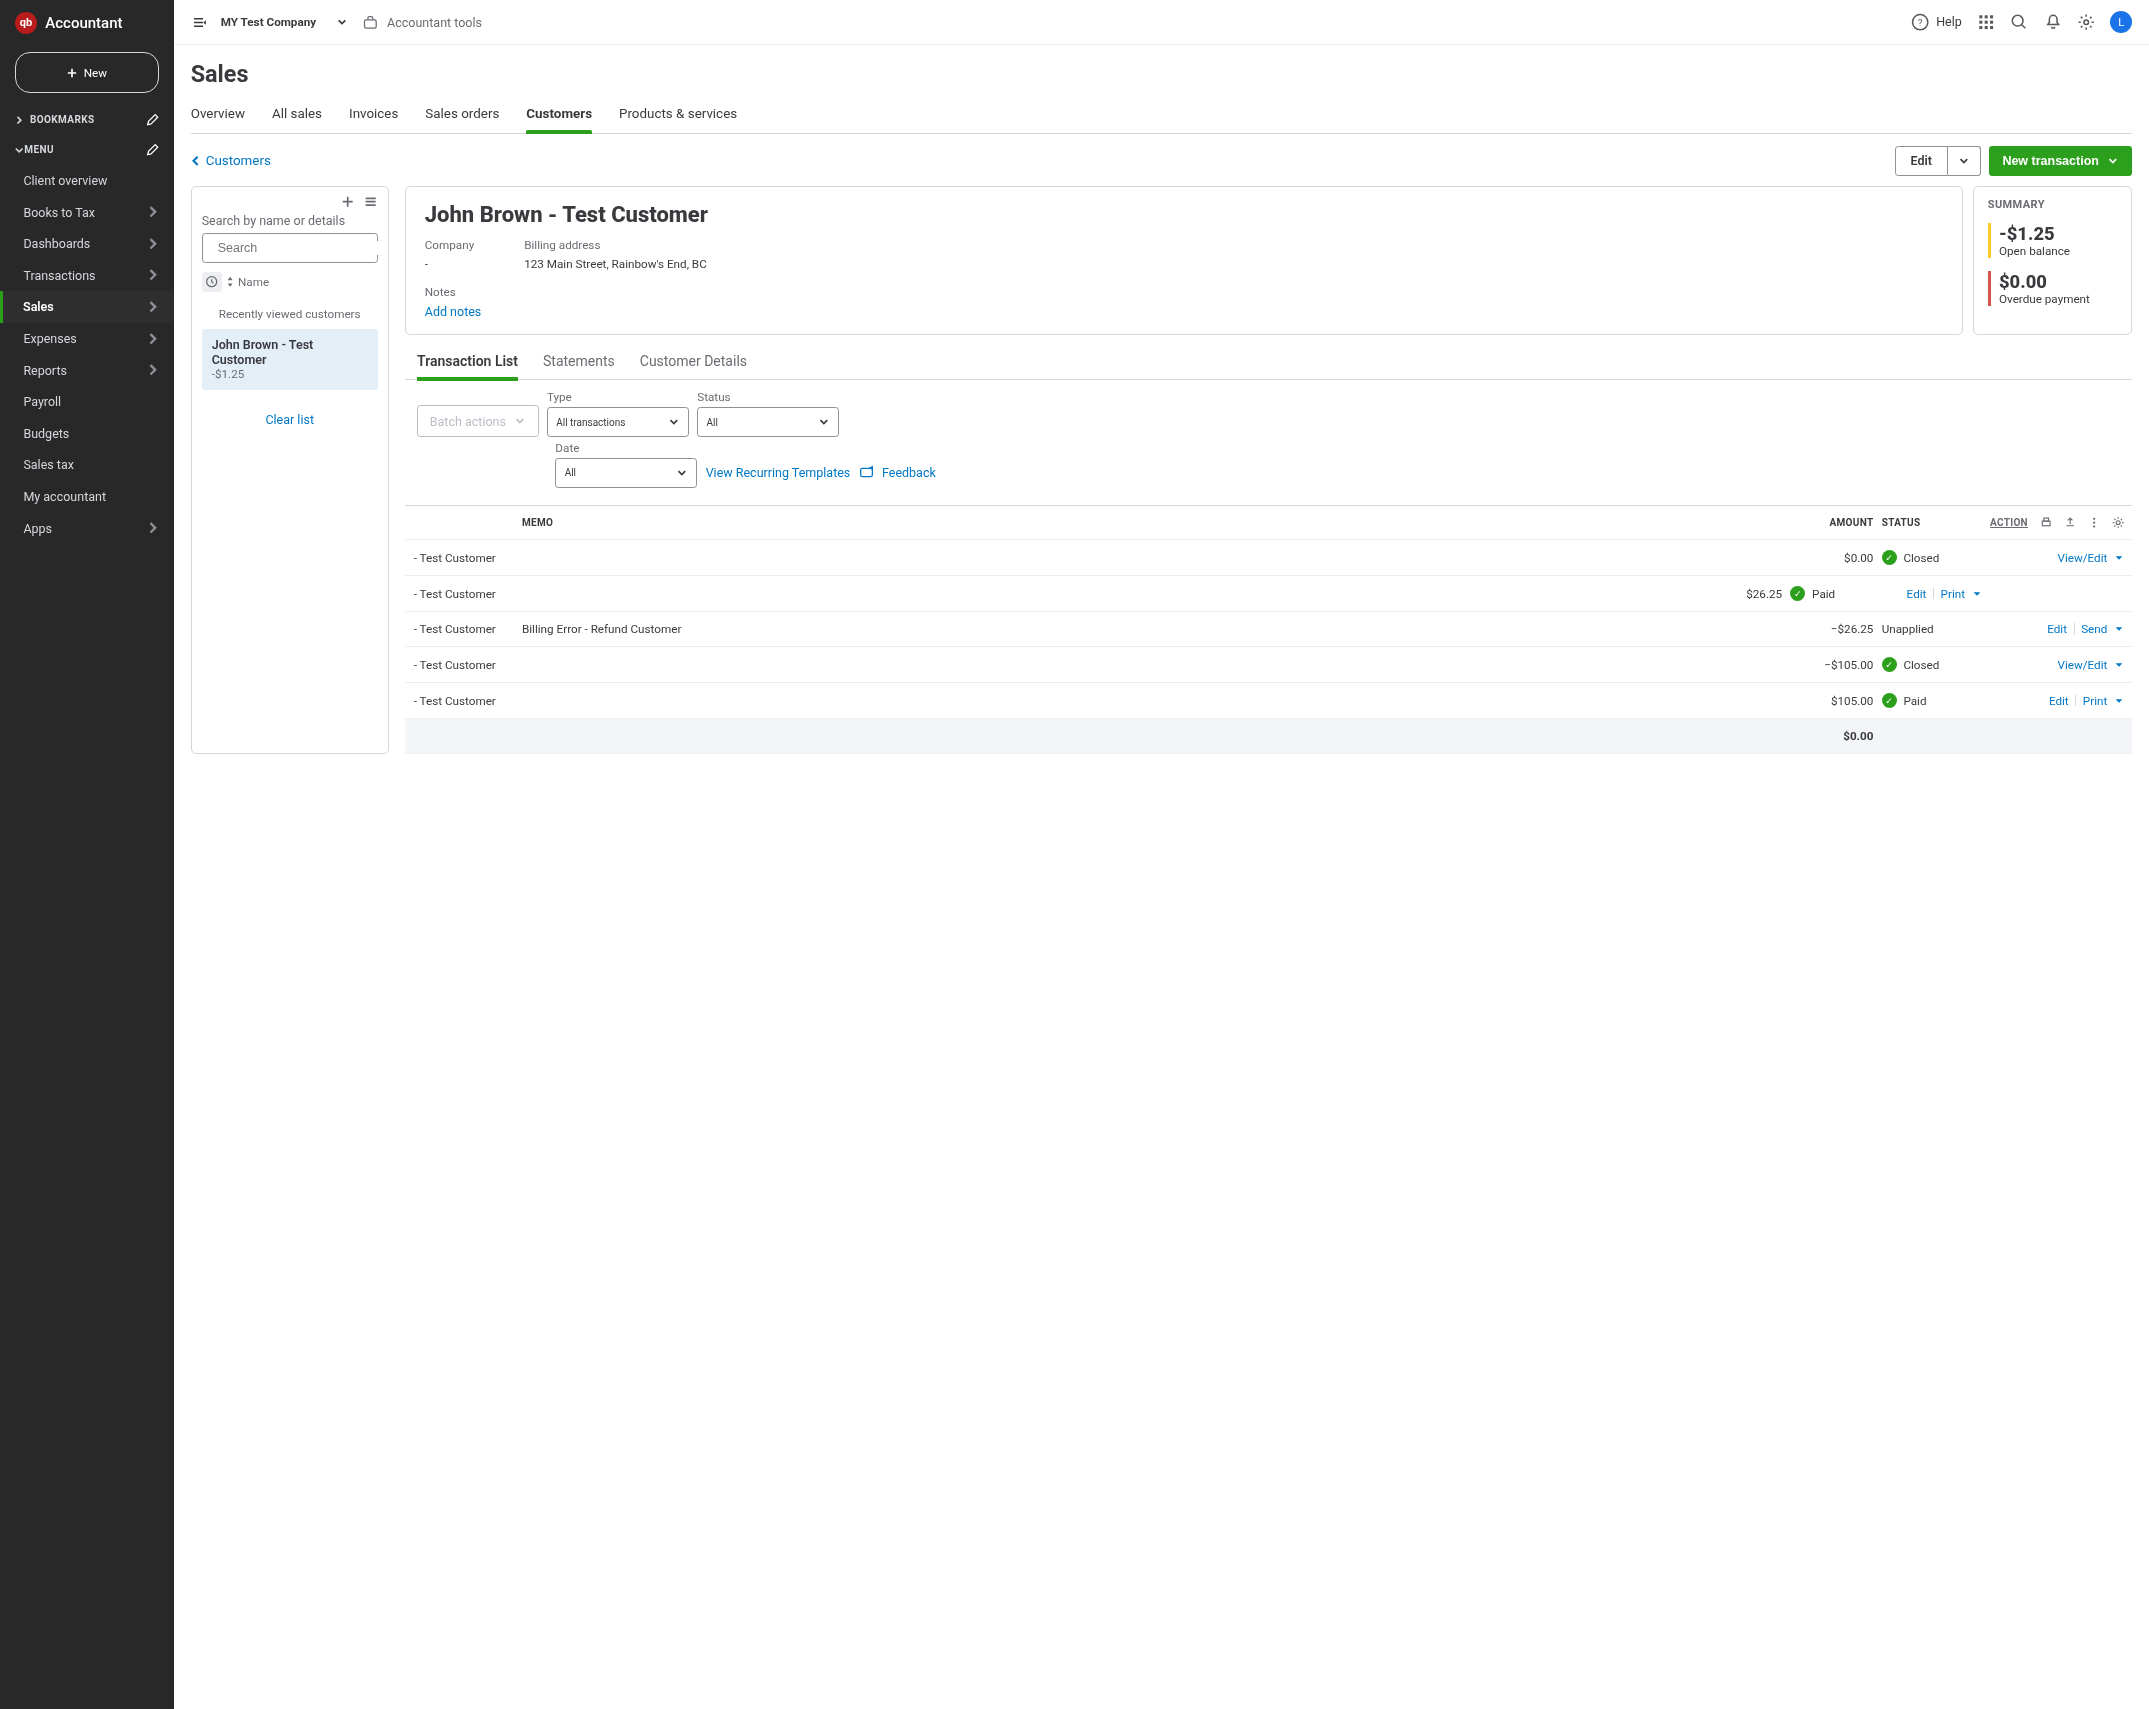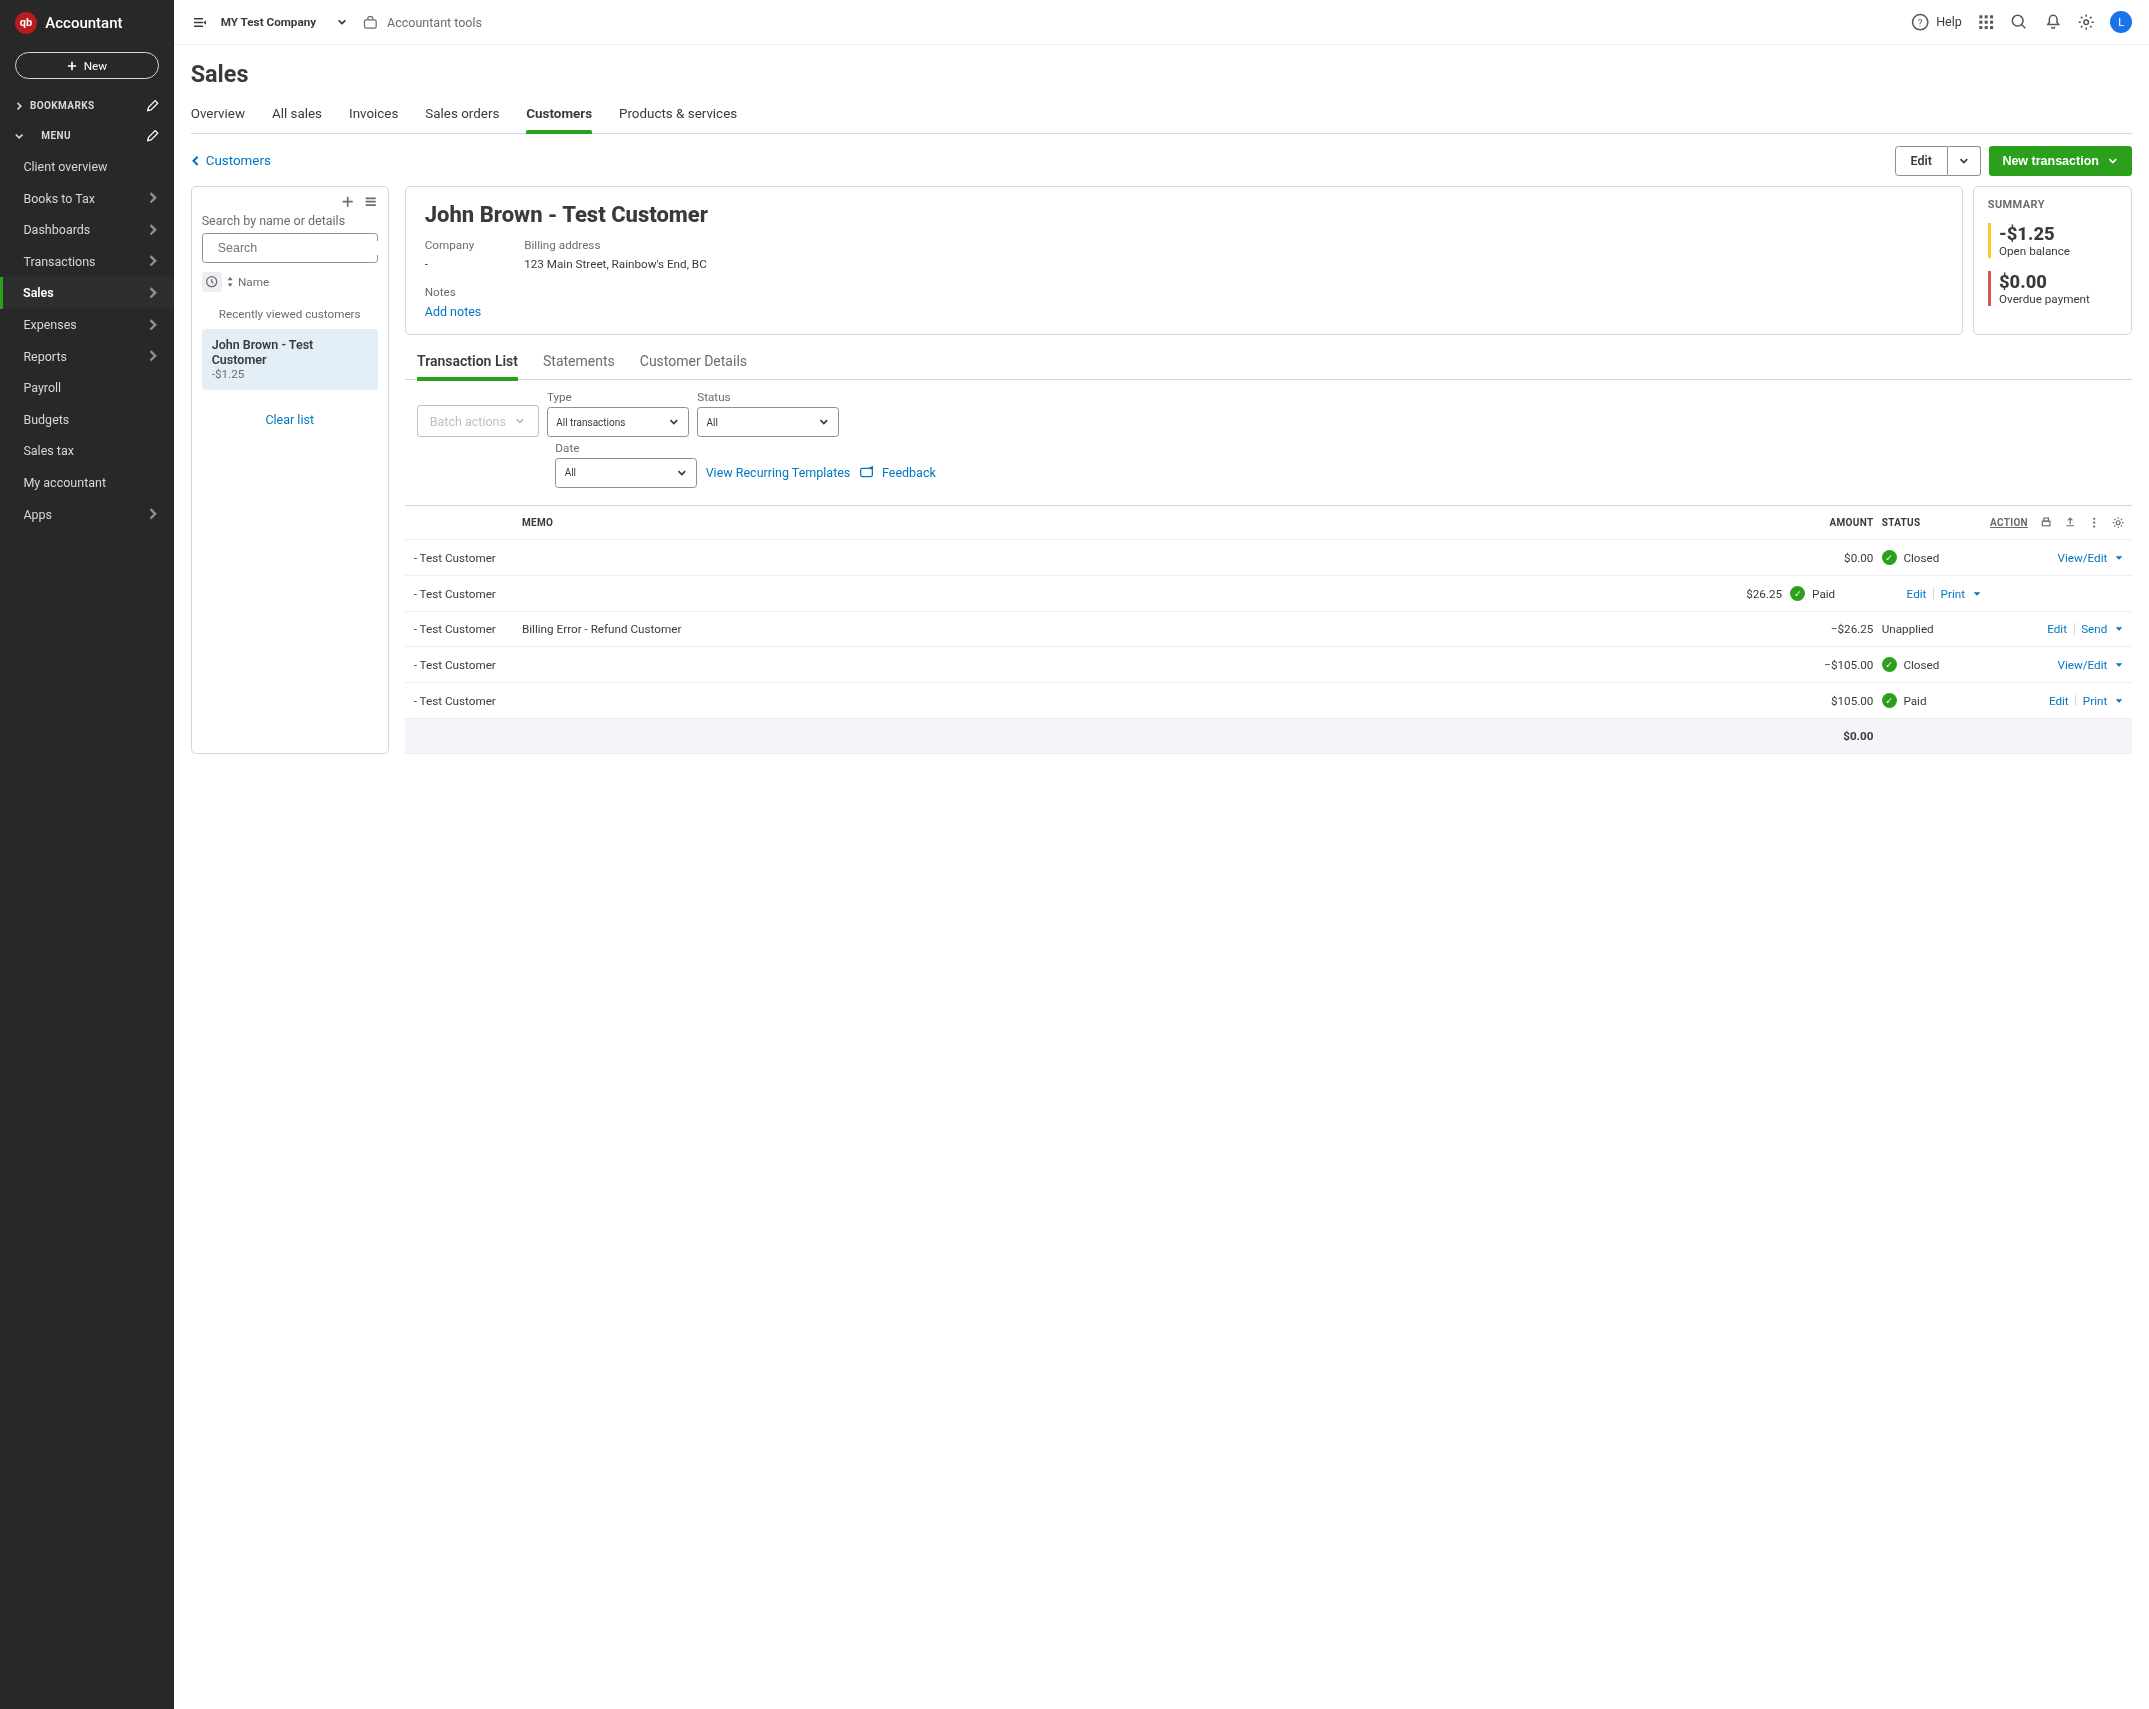--- a/index.html
+++ b/index.html
@@ -6,21 +6,21 @@
   body {
     font-family: -apple-system, BlinkMacSystemFont, "Segoe UI", Roboto, Helvetica, Arial, sans-serif;
     font-size: 11.7px; color: #393a3d; background: #fff;
     display: flex; height: 100vh; overflow: hidden;
   }
   
   .sidebar { width: 174px; background: #282828; color: #d4d7dc; display: flex; flex-direction: column; flex-shrink:0; }
   .side-top { display:flex; align-items:center; gap:8.3px; padding:11.7px 15px; }
   .qb-logo { width:22px; height:22px; border-radius:50%; background:#b91c1c; color:#fff; font-weight:700; display:flex; align-items:center; justify-content:center; font-size:11px; }
   .side-title { font-size:15px; color:#fff; font-weight:500;}
-  .new-btn { margin:6.7px 15px 11.7px; border:0.8px solid #d4d7dc; border-radius:15px; height:27px; display:flex; align-items:center; justify-content:center; gap:6.7px; color:#fff; font-size:11.7px; cursor:pointer; }
+  .new-btn { margin:6.7px 15px 11.7px; border:0.8px solid #d4d7dc; border-radius:15px; height:41px; display:flex; align-items:center; justify-content:center; gap:6.7px; color:#fff; font-size:11.7px; cursor:pointer; }
   .side-section { display:flex; align-items:center; justify-content:space-between; padding:8.3px 15px; font-size:10px; font-weight:700; color:#d4d7dc; letter-spacing:0.4px; }
   .side-section svg, .nav-item svg.chev { color:#d4d7dc; }
   .nav-item { display:flex; align-items:center; justify-content:space-between; padding:8.3px 15px 8.3px 23.4px; font-size:12.5px; cursor:pointer; }
   .nav-item.active { color:#fff; border-left:3.3px solid #2ca01c; padding-left:20px; font-weight:600; background:#2e2e2e; }
   .chev { width:11.7px; height:11.7px; }
   .pencil { width:13.4px; height:13.4px; color:#fff; }
 
   
   .main { flex:1; display:flex; flex-direction:column; overflow:auto; }
   .topbar { height:45px; display:flex; align-items:center; gap:15px; padding:0 16.7px; border-bottom:0.8px solid #eceef1; }
@@ -124,21 +124,21 @@
       <svg width="8.3" height="8.3" viewBox="0 0 10 10">
           <path d="M3 1l4 4-4 4" stroke="#d4d7dc" stroke-width="2" fill="none"></path>
         </svg>
       <span>BOOKMARKS</span>
     </span>
     <svg class="pencil" viewBox="0 0 16 16">
         <path d="M2 14l1-4 8-8 3 3-8 8-4 1z" fill="none" stroke="#fff" stroke-width="1.5"></path>
       </svg>
   </div>
   <div class="side-section">
-    <span style="display:flex;align-items:center;gap:18px;">
+    <span style="display:flex;align-items:center;gap:1px;">
       <svg width="8.3" height="8.3" viewBox="0 0 10 10">
           <path d="M1 3l4 4 4-4" stroke="#d4d7dc" stroke-width="2" fill="none"></path>
         </svg>
       <span>MENU</span>
     </span>
     <svg class="pencil" viewBox="0 0 16 16">
         <path d="M2 14l1-4 8-8 3 3-8 8-4 1z" fill="none" stroke="#fff" stroke-width="1.5"></path>
       </svg>
   </div>
   <div id="nav-items">

